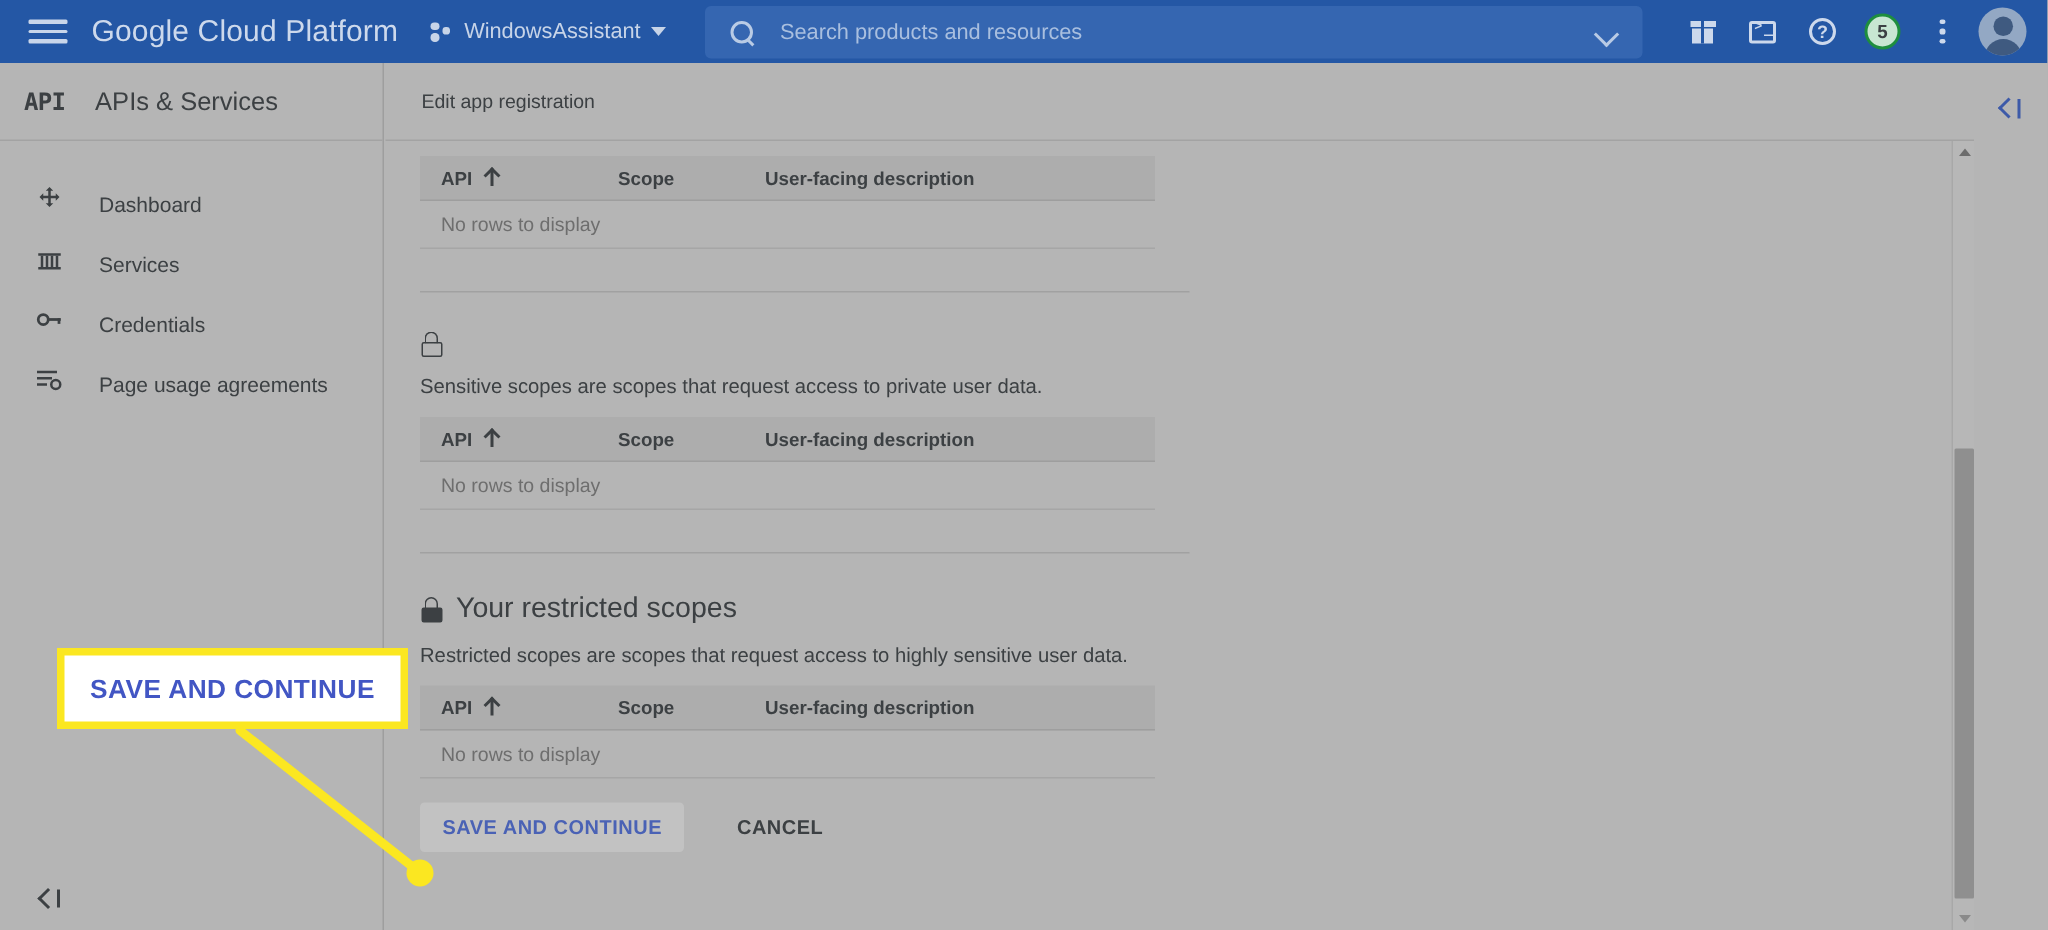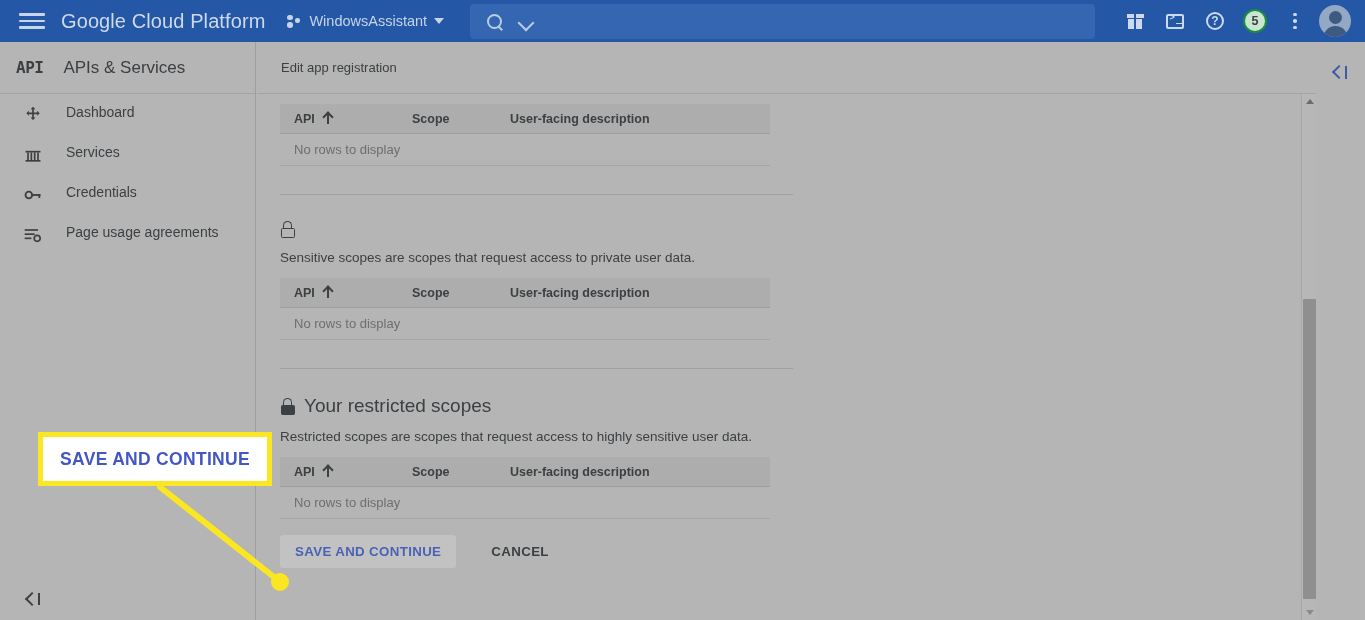--- a/index.html
+++ b/index.html
@@ -159,21 +159,21 @@
   }
   .api-logo {
     margin-left: 16px; margin-right: 20px;
     font-family: "DejaVu Sans Mono", monospace;
     font-size: 16px; font-weight: bold; color: #3c4043;
     letter-spacing: -0.5px;
   }
   .sb-title { font-size: 17px; color: #3c4043; }
   .sb-list { padding-top: 10px; }
   .sb-item {
-    height: 40px; display: flex; align-items: flex-start;
+    height: 40px; display: flex; align-items: flex-end;
     cursor: pointer; padding-left: 22px;
   }
   .sb-item.active { background: #b0b6c7; }
   .sb-ico {
     width: 22px; height: 22px; margin-right: 22px;
     display: flex; align-items: center; justify-content: center;
     flex: none;
   }
   .sb-label { font-size: 14px; color: #3c4043; }
   .sb-item.active .sb-label { color: #4a62b5; }
@@ -362,20 +362,21 @@
           <i></i>
           <i></i>
           <i></i>
         </span>
       <span>WindowsAssistant</span>
       <span class="caret-down"></span>
     </div>
 
     <div class="searchbar">
       <span class="search-ico"></span>
+      <span class="search-ph">Search products and resources</span>
       <span class="search-chev"></span>
     </div>
 
     <div class="top-icons">
       <div class="ticon">
         <span class="gift">
             <span class="lid"></span>
             <span class="bod"></span>
             <span class="rib"></span>
           </span>

